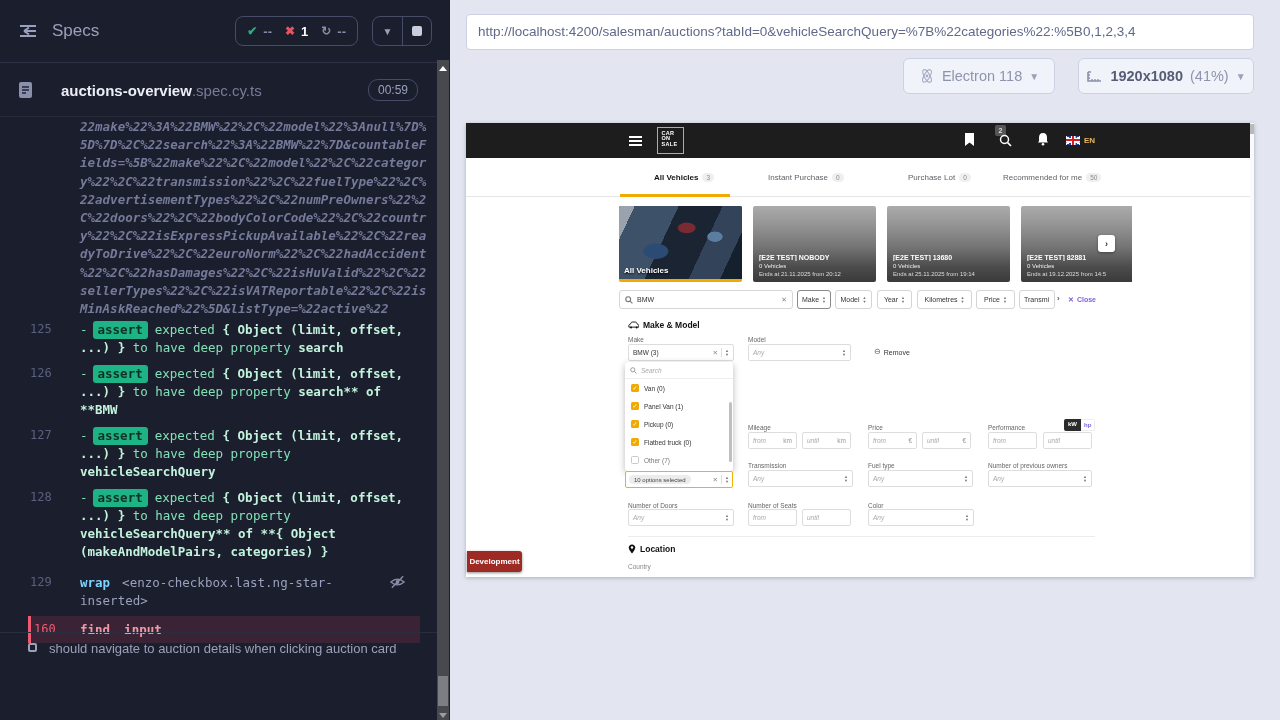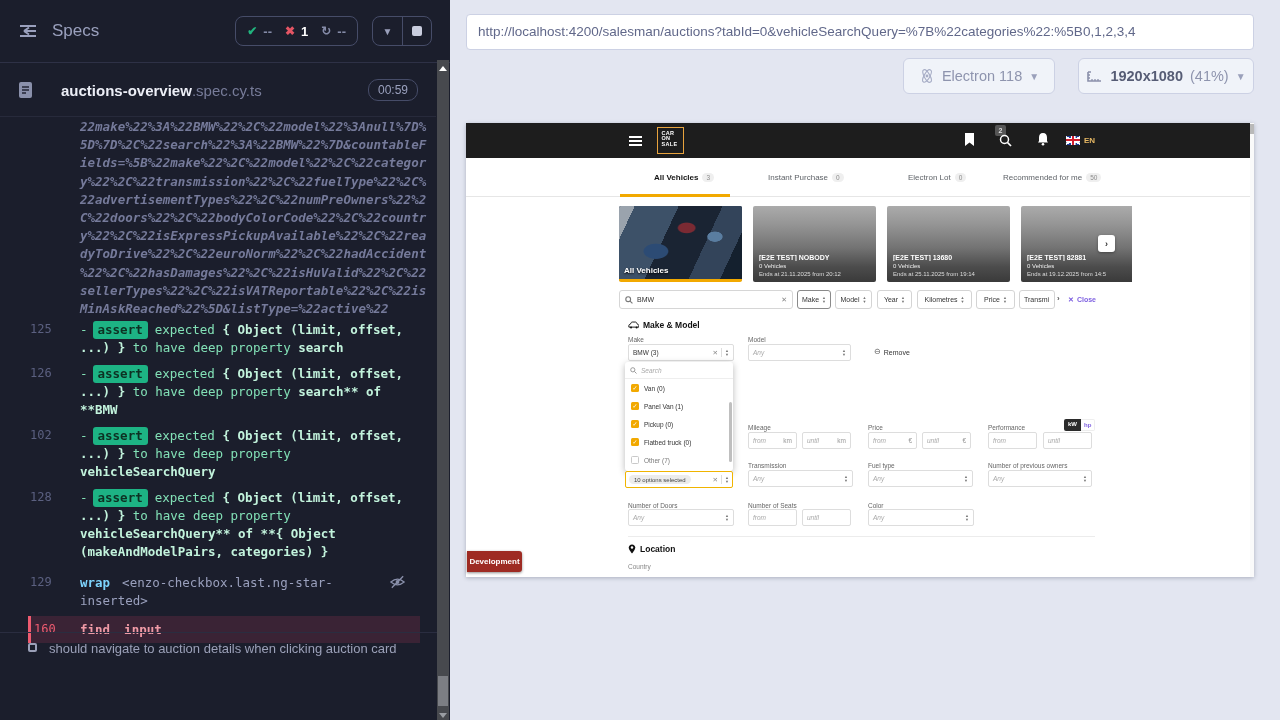--- a/index.html
+++ b/index.html
@@ -207,21 +207,21 @@
     <div class="entries">
       <div class="entry">
         <span class="lnum">125</span>
         <span>-</span><span class="abadge">assert</span><span>expected </span><strong>{ Object (limit, offset, ...) }</strong><span> to have deep property </span><strong>search</strong>
       </div>
       <div class="entry">
         <span class="lnum">126</span>
         <span>-</span><span class="abadge">assert</span><span>expected </span><strong>{ Object (limit, offset, ...) }</strong><span> to have deep property </span><strong>search** of **BMW</strong>
       </div>
       <div class="entry">
-        <span class="lnum">102</span>
+        <span class="lnum">127</span>
         <span>-</span><span class="abadge">assert</span><span>expected </span><strong>{ Object (limit, offset, ...) }</strong><span> to have deep property </span><strong>vehicleSearchQuery</strong>
       </div>
       <div class="entry">
         <span class="lnum">128</span>
         <span>-</span><span class="abadge">assert</span><span>expected </span><strong>{ Object (limit, offset, ...) }</strong><span> to have deep property </span><strong>vehicleSearchQuery** of **{ Object (makeAndModelPairs, categories) }</strong>
       </div>
 
       <div class="wraprow">
         <span class="lnum">129</span>
         <span class="wrapcmd">wrap</span><span>&lt;enzo-checkbox.last.ng-star-inserted&gt;</span>
@@ -308,21 +308,21 @@
       <div class="tabsrow">
         <div class="tab active" style="left:188px">
           <span>All Vehicles</span>
             <span class="tcount">3</span>
         </div>
         <div class="tab" style="left:302px">
           <span>Instant Purchase</span>
             <span class="tcount">0</span>
         </div>
         <div class="tab" style="left:442px">
-          <span>Electron Lot</span>
+          <span>Purchase Lot</span>
             <span class="tcount">0</span>
         </div>
         <div class="tab" style="left:537px">
           <span>Recommended for me</span>
             <span class="tcount">50</span>
         </div>
         <div class="tabline"></div>
       </div>
 
       <div class="cards">

